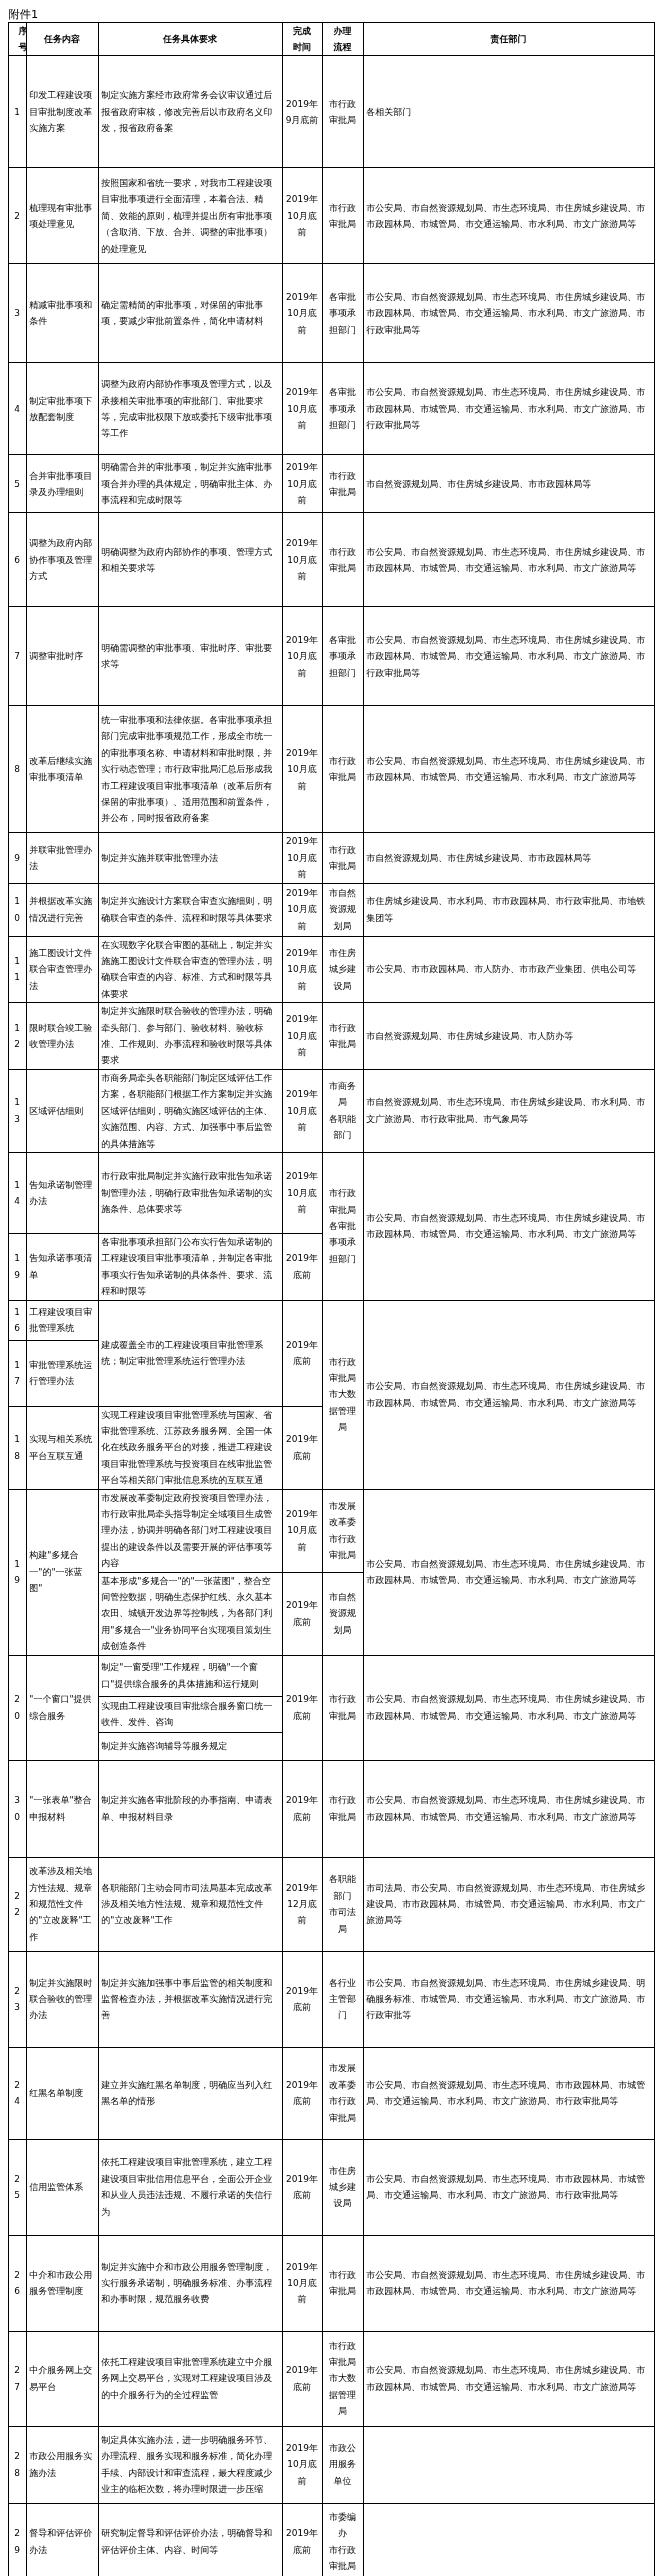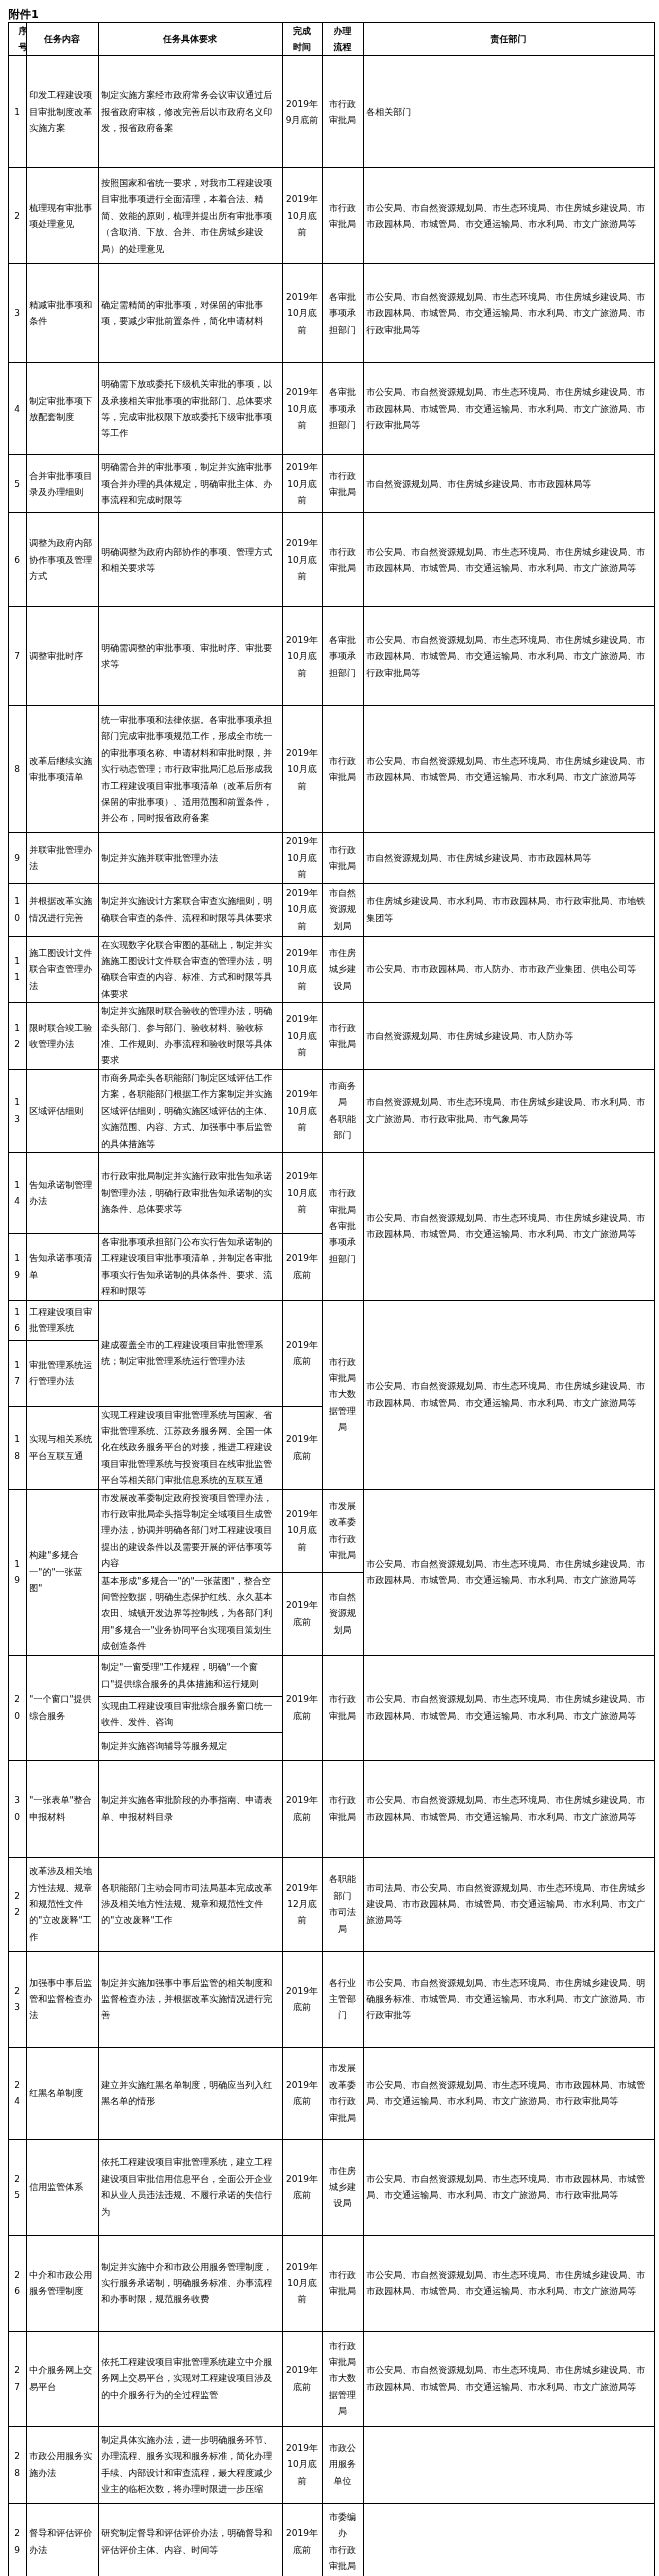--- a/index.html
+++ b/index.html
@@ -1,18 +1,18 @@
 <!DOCTYPE html>
 <html style="font-size:15px"><head>
 <meta charset="utf-8">
 <style>
   html,body{margin:0;padding:0;background:#ffffff;color:#000;
     font-family:"DejaVu Sans",sans-serif;}
   .page{width:660px;background:#fff;}
-  .attachment{font-size:11.3px;font-weight:bold;padding:6.6px 0 0 8.4px;}
+  .attachment{font-size:11.3px;font-weight:normal;padding:6.6px 0 0 8.4px;}
   .doc-title{text-align:center;font-size:20px;font-weight:bold;
     letter-spacing:0.9px;margin:8.4px 0 9.4px 0;}
   table.task-table{border-collapse:collapse;table-layout:fixed;
     margin-left:7.5px;width:647px;}
   .task-table th,.task-table td{border:0.9px solid #000;
     font-size:9px;line-height:16.4px;padding:0 2.8px;
     vertical-align:middle;word-break:break-all;overflow:hidden;}
   .task-table th{font-weight:bold;text-align:center;padding:0 10px;}
   td.no,td.time,td.lead{text-align:center;}
   td.task,td.req,td.resp{text-align:left;}
@@ -47,37 +47,37 @@
       <td class="no">1</td>
       <td class="task">印发工程建设项目审批制度改革实施方案</td>
       <td class="req">制定实施方案经市政府常务会议审议通过后报省政府审核，修改完善后以市政府名义印发，报省政府备案</td>
       <td class="time">2019年9月底前</td>
       <td class="lead">市行政审批局</td>
       <td class="resp">各相关部门</td>
     </tr>
     <tr style="height:96px">
       <td class="no">2</td>
       <td class="task">梳理现有审批事项处理意见</td>
-      <td class="req">按照国家和省统一要求，对我市工程建设项目审批事项进行全面清理，本着合法、精简、效能的原则，梳理并提出所有审批事项（含取消、下放、合并、市住房城乡建设局）的处理意见</td>
+      <td class="req">按照国家和省统一要求，对我市工程建设项目审批事项进行全面清理，本着合法、精简、效能的原则，梳理并提出所有审批事项（含取消、下放、合并、调整的审批事项）的处理意见</td>
       <td class="time">2019年10月底前</td>
       <td class="lead">市行政审批局</td>
       <td class="resp">市公安局、市自然资源规划局、市生态环境局、市住房城乡建设局、市市政园林局、市城管局、市交通运输局、市水利局、市文广旅游局等</td>
     </tr>
     <tr style="height:99px">
       <td class="no">3</td>
       <td class="task">精减审批事项和条件</td>
       <td class="req">确定需精简的审批事项，对保留的审批事项，要减少审批前置条件，简化申请材料</td>
       <td class="time">2019年10月底前</td>
       <td class="lead">各审批事项承担部门</td>
       <td class="resp">市公安局、市自然资源规划局、市生态环境局、市住房城乡建设局、市市政园林局、市城管局、市交通运输局、市水利局、市文广旅游局、市行政审批局等</td>
     </tr>
     <tr style="height:92px">
       <td class="no">4</td>
       <td class="task">制定审批事项下放配套制度</td>
-      <td class="req">明确需下放或委托下级机关审批的事项，以及承接相关审批事项的审批部门、总体要求等，完成审批权限下放或委托下级审批事项等工作</td>
+      <td class="req">调整为政府内部协作事项及管理方式，以及承接相关审批事项的审批部门、审批要求等，完成审批权限下放或委托下级审批事项等工作</td>
       <td class="time">2019年10月底前</td>
       <td class="lead">各审批事项承担部门</td>
       <td class="resp">市公安局、市自然资源规划局、市生态环境局、市住房城乡建设局、市市政园林局、市城管局、市交通运输局、市水利局、市文广旅游局、市行政审批局等</td>
     </tr>
     <tr style="height:58px">
       <td class="no">5</td>
       <td class="task">合并审批事项目录及办理细则</td>
       <td class="req">明确需合并的审批事项，制定并实施审批事项合并办理的具体规定，明确审批主体、办事流程和完成时限等</td>
       <td class="time">2019年10月底前</td>
       <td class="lead">市行政审批局</td>
@@ -222,21 +222,21 @@
       <td class="no">22</td>
       <td class="task">改革涉及相关地方性法规、规章和规范性文件的"立改废释"工作</td>
       <td class="req">各职能部门主动会同市司法局基本完成改革涉及相关地方性法规、规章和规范性文件的"立改废释"工作</td>
       <td class="time">2019年12月底前</td>
       <td class="lead">各职能部门
 市司法局</td>
       <td class="resp">市司法局、市公安局、市自然资源规划局、市生态环境局、市住房城乡建设局、市市政园林局、市城管局、市交通运输局、市水利局、市文广旅游局等</td>
     </tr>
     <tr style="height:96px">
       <td class="no">23</td>
-      <td class="task">加强事中事后监管和监督检查办法</td>
+      <td class="task">制定并实施限时联合验收的管理办法</td>
       <td class="req">制定并实施加强事中事后监管的相关制度和监督检查办法，并根据改革实施情况进行完善</td>
       <td class="time">2019年底前</td>
       <td class="lead">各行业主管部门</td>
       <td class="resp">市公安局、市自然资源规划局、市生态环境局、市住房城乡建设局、明确服务标准、市城管局、市交通运输局、市水利局、市文广旅游局、市行政审批等</td>
     </tr>
     <tr style="height:92px">
       <td class="no">24</td>
       <td class="task">红黑名单制度</td>
       <td class="req">建立并实施红黑名单制度，明确应当列入红黑名单的情形</td>
       <td class="time">2019年底前</td>

